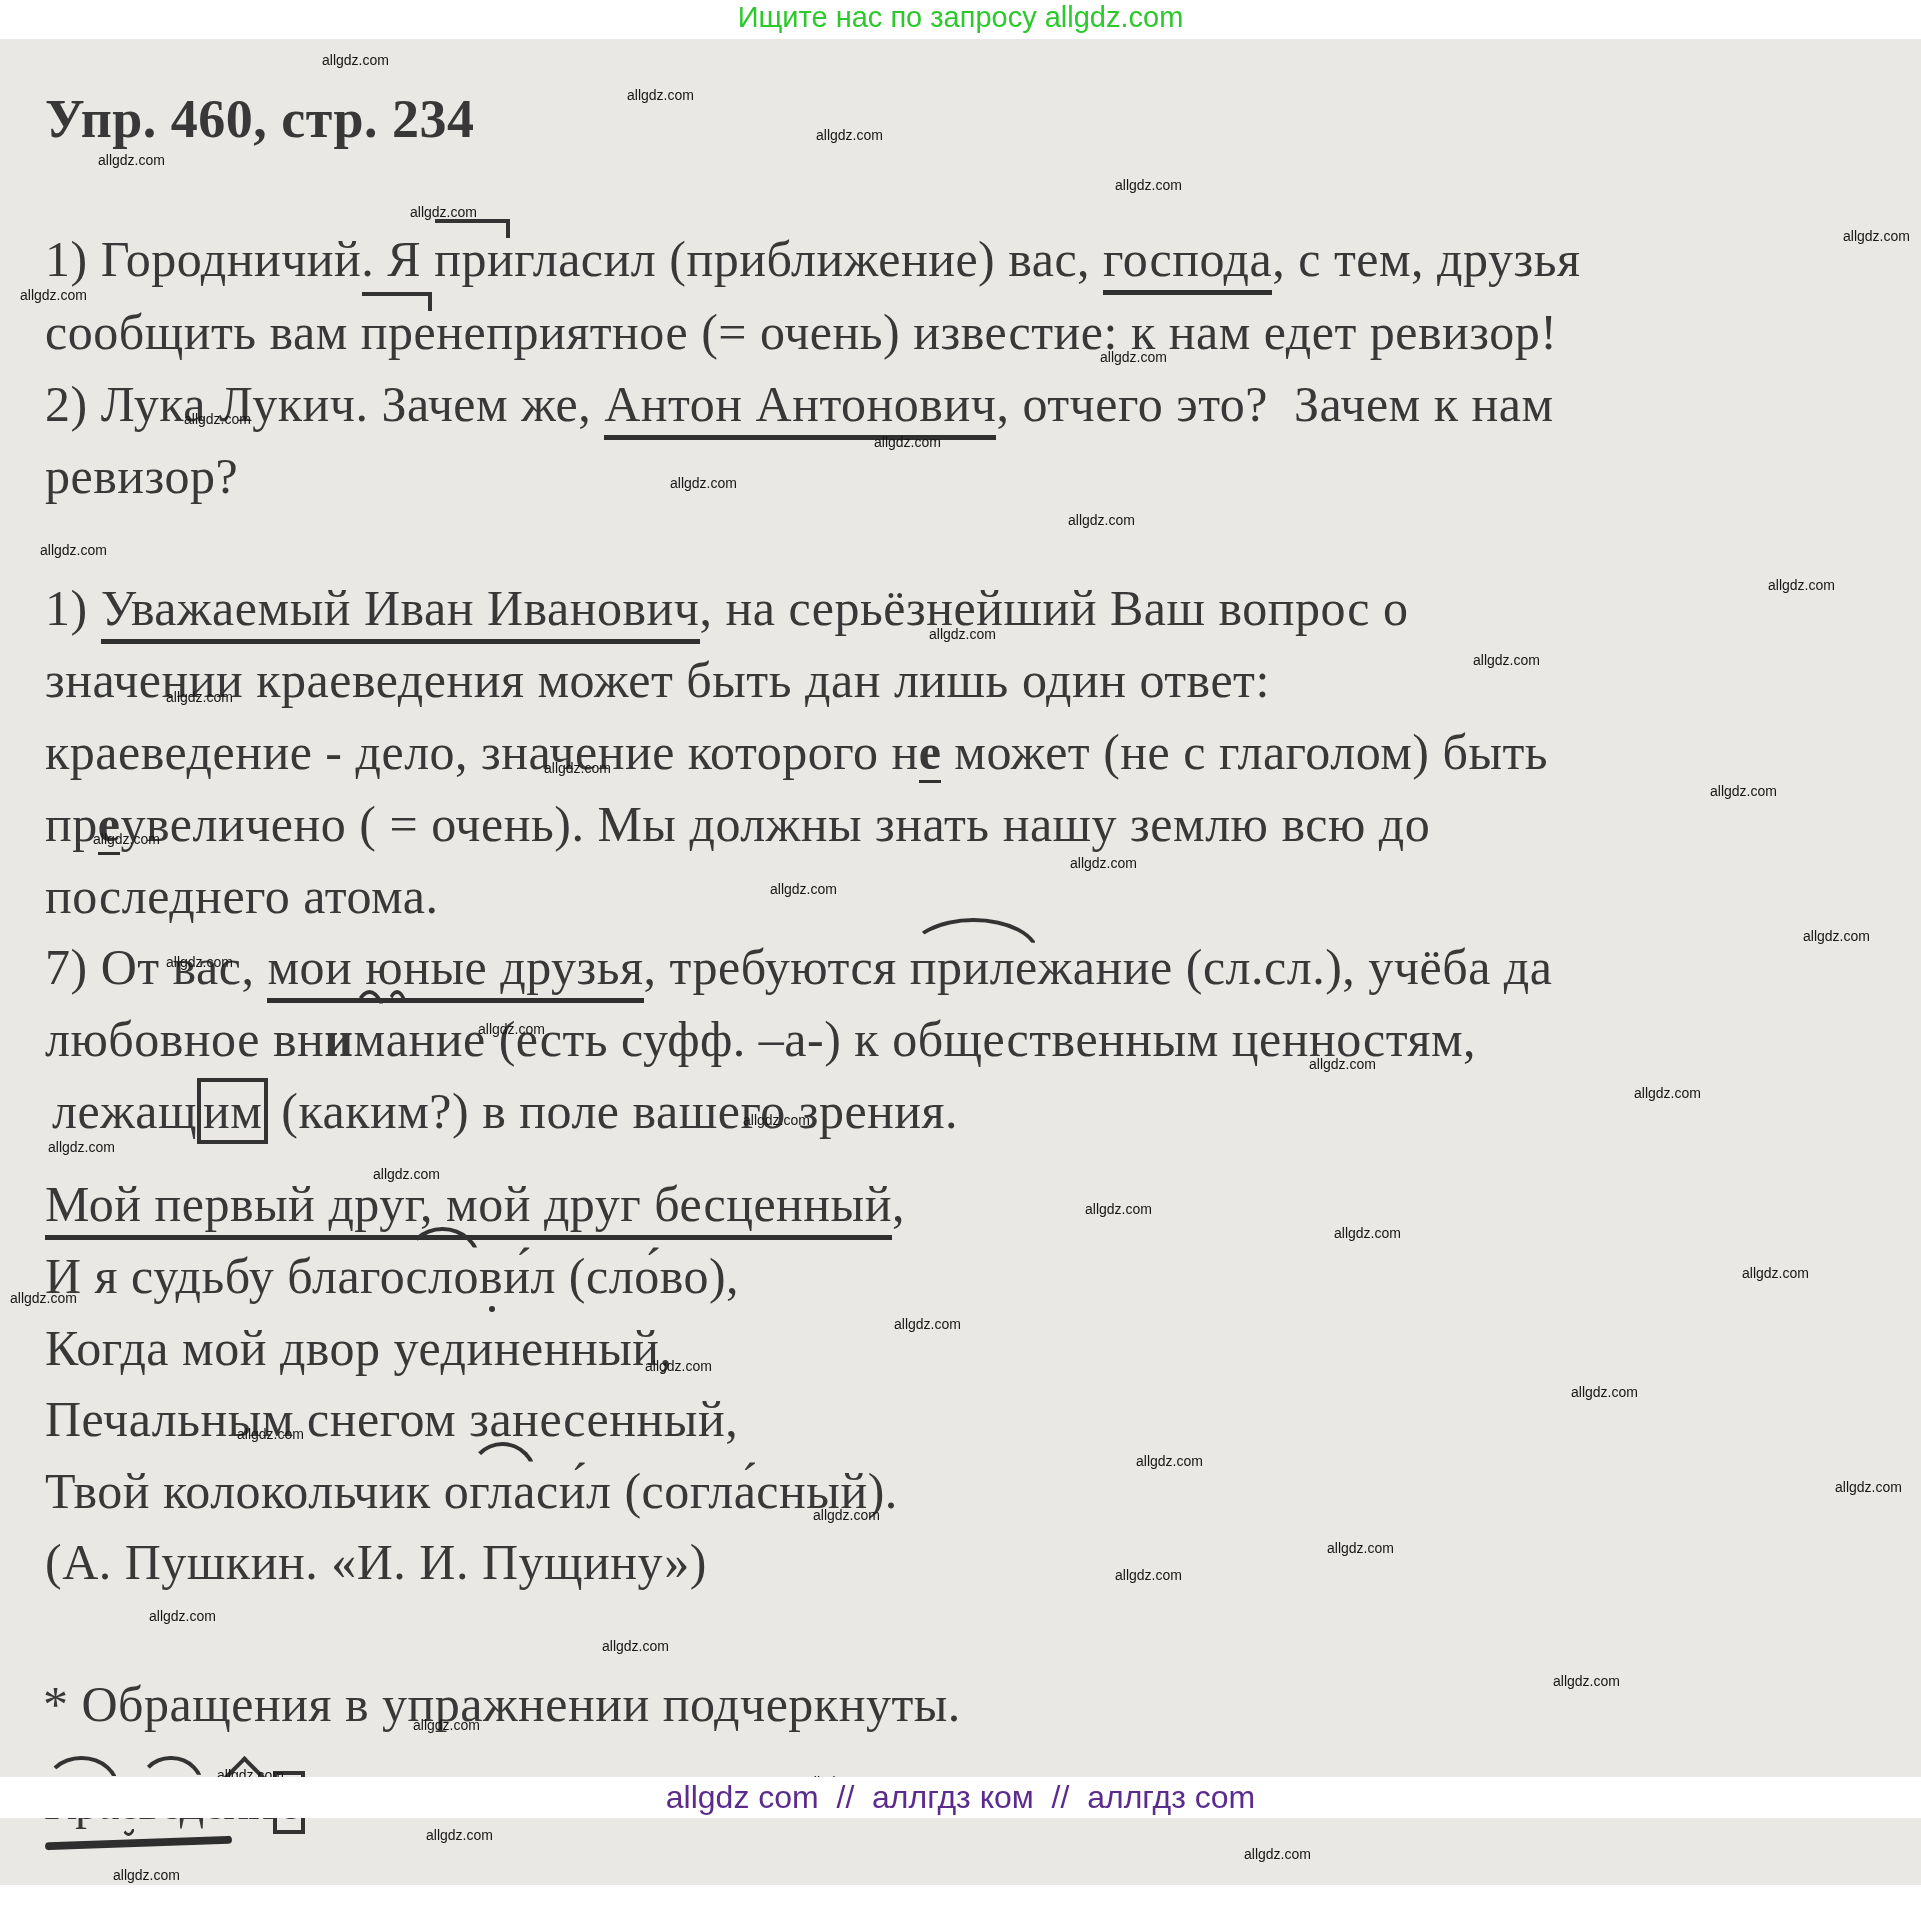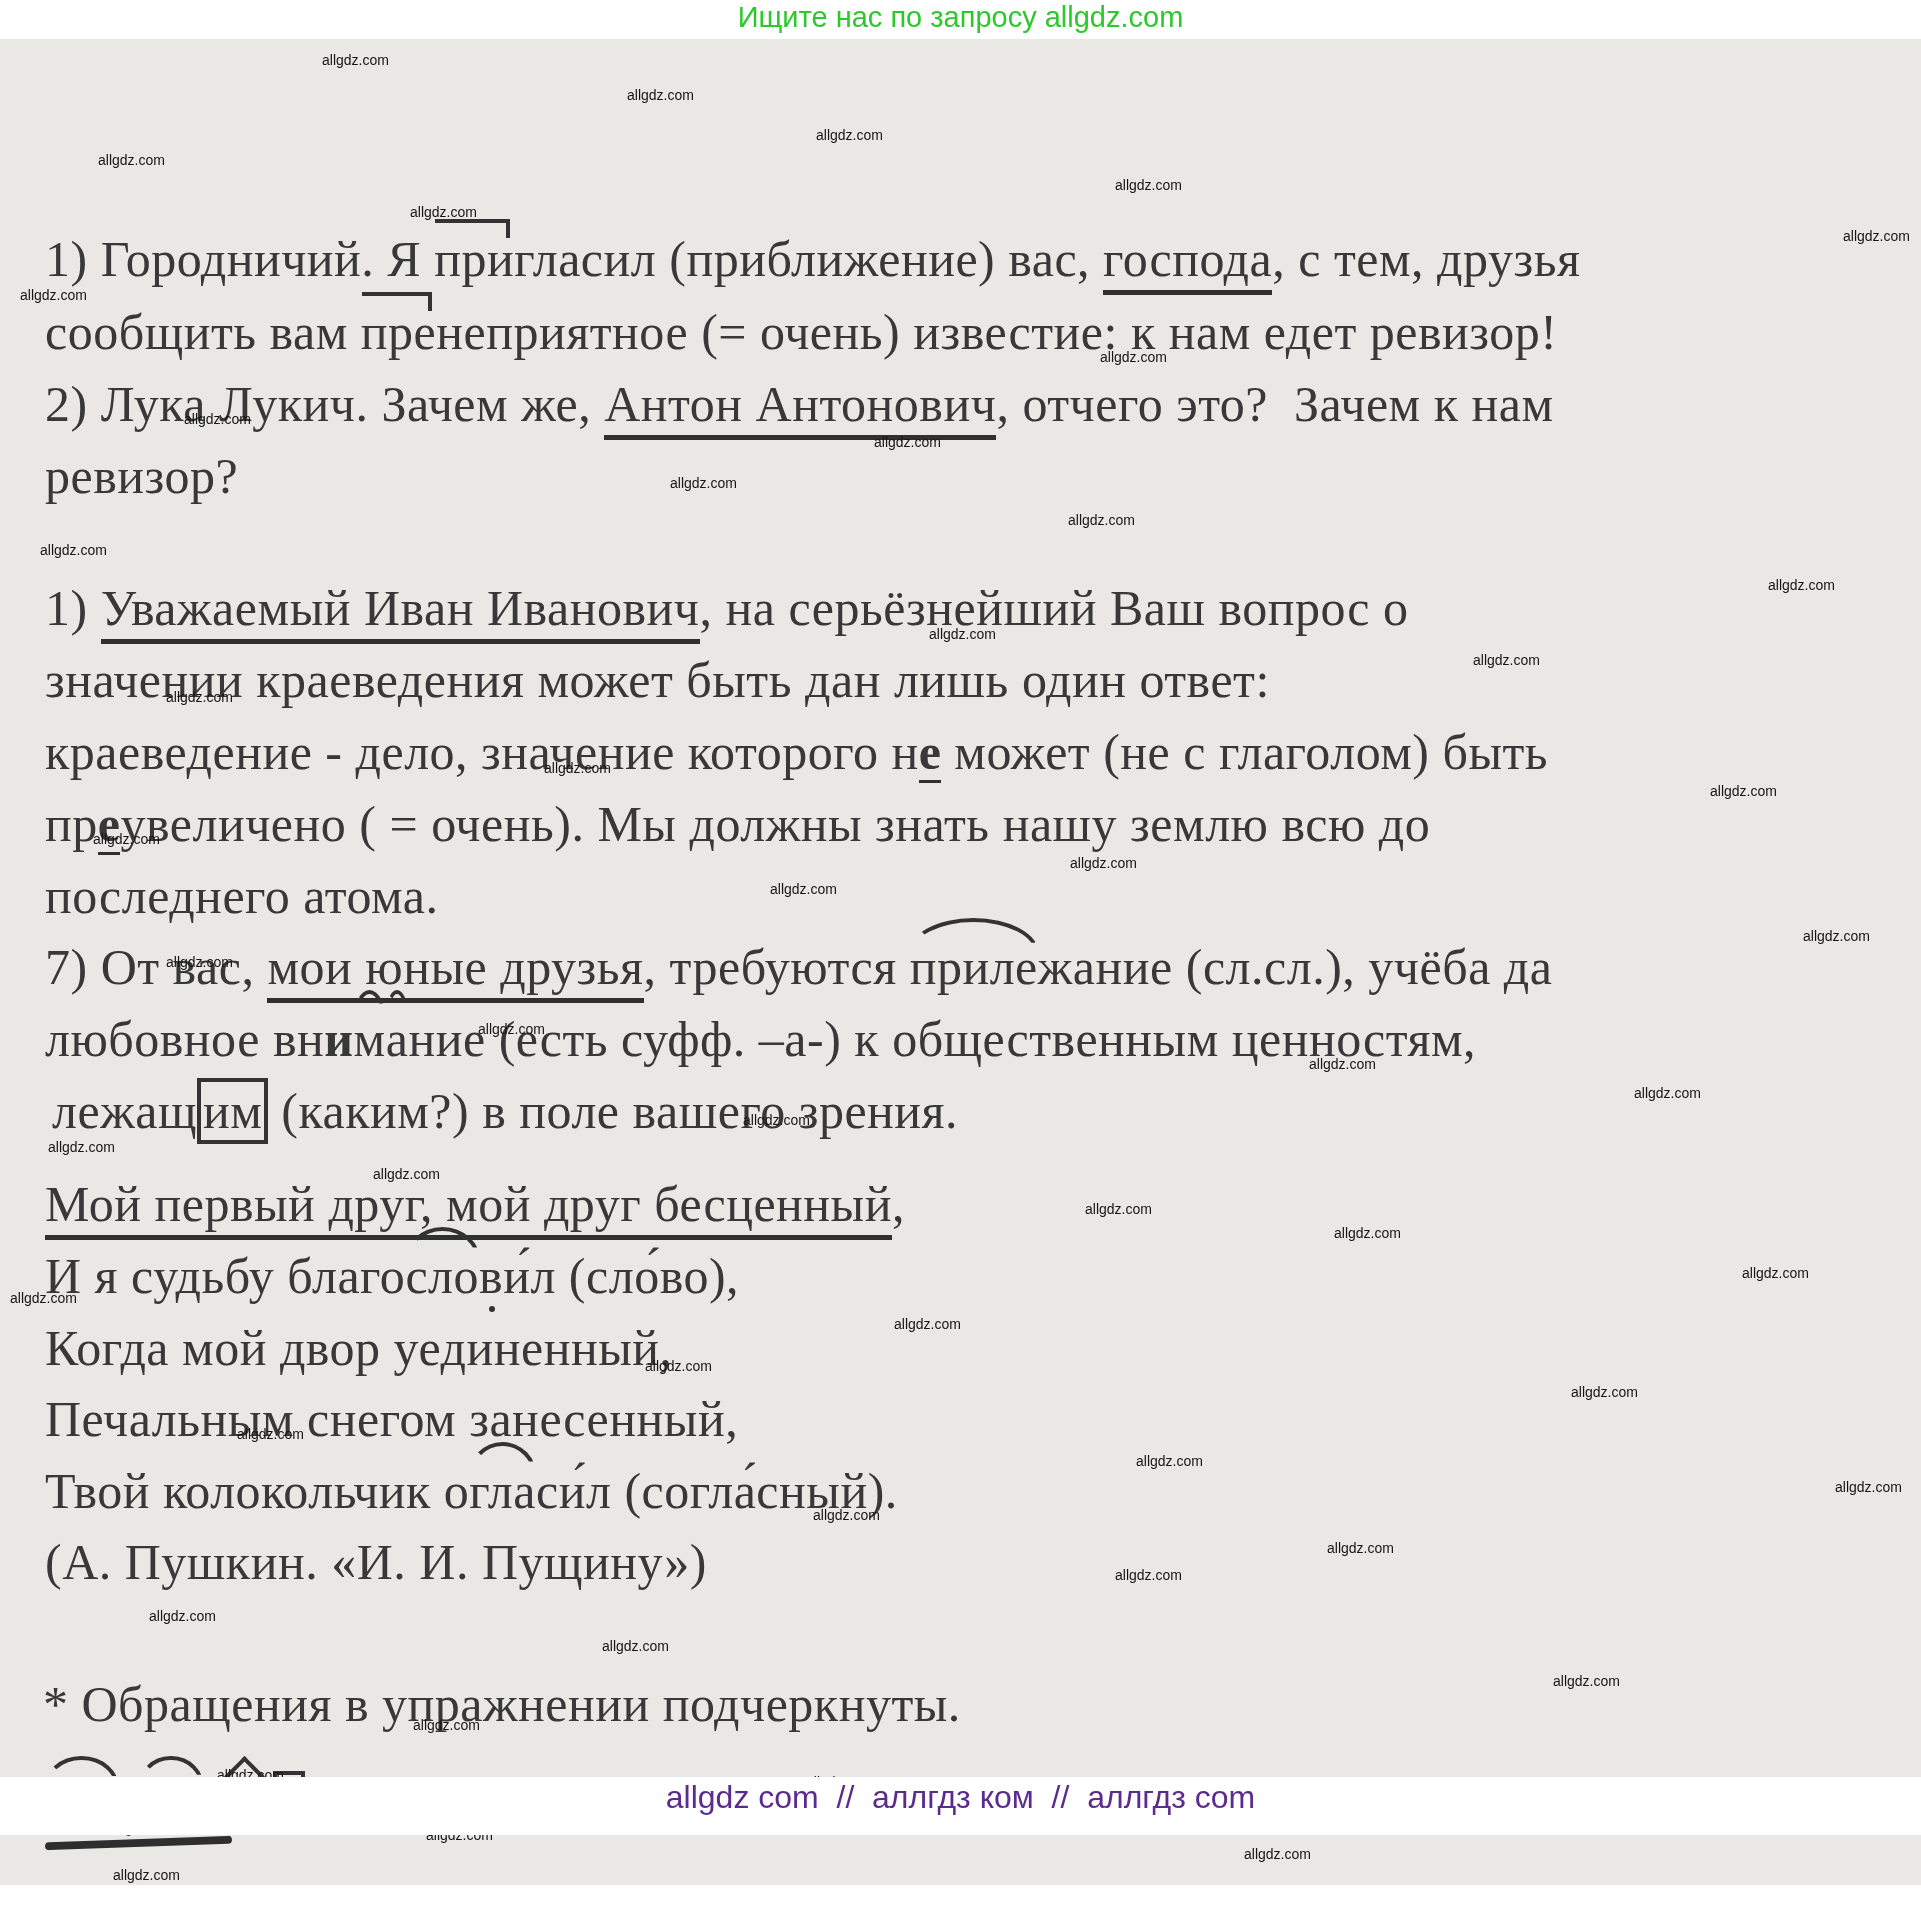--- a/index.html
+++ b/index.html
@@ -8,21 +8,21 @@
     font-family:"Liberation Serif",serif;overflow:hidden;
   }
   .canvas{position:absolute;left:0;top:0;width:1921px;height:1926px;}
   .top-strip{position:absolute;left:0;top:0;width:1921px;height:39px;background:#ffffff;}
   .promo{
     position:absolute;left:0;top:2px;width:1921px;text-align:center;
     font-family:"Liberation Sans",sans-serif;font-size:29px;line-height:1.1;
     color:#2bc92b;white-space:pre;
   }
   .scan{position:absolute;left:0;top:39px;width:1921px;height:1846px;background:#e9e8e5;}
-  .bottom-strip{position:absolute;left:0;top:1777px;width:1921px;height:58px;background:#ffffff;}
+  .bottom-strip{position:absolute;left:0;top:1777px;width:1921px;height:41px;background:#ffffff;}
   .footer-text{
     position:absolute;left:0;top:3px;width:1921px;text-align:center;
     font-family:"Liberation Sans",sans-serif;font-size:32px;line-height:1.1;
     color:#5b2b8d;white-space:pre;
   }
   .line{
     position:absolute;font-size:50px;line-height:1.12;color:#383838;
     white-space:pre;letter-spacing:0.5px;
   }
   .line.bold{font-weight:bold;}
@@ -67,20 +67,21 @@
 </style>
 </head>
 <body>
 
 <div class="canvas">
   <div class="top-strip">
     <div class="promo">Ищите нас по запросу allgdz.com</div>
   </div>
 
   <div class="scan">
+      <div class="line bold" style="left: 45px; top: 50px; font-size: 54px;"><span>Упр. 460, стр. 234</span></div>
       <div class="line" style="left: 45px; top: 192px;"><span>1) Городничий. Я </span><span class="m-prefix">при</span><span>гласил (приближение) вас, </span><span class="m-u">господа</span><span>, с тем, друзья</span></div>
       <div class="line" style="left: 45px; top: 265px;"><span>сообщить вам </span><span class="m-prefix">пре</span><span>неприятное (= очень) известие: к нам едет ревизор!</span></div>
       <div class="line" style="left: 45px; top: 337px;"><span>2) Лука Лукич. Зачем же, </span><span class="m-u">Антон Антонович</span><span>, отчего это?  Зачем к нам</span></div>
       <div class="line" style="left: 45px; top: 409px;"><span>ревизор?</span></div>
       <div class="line" style="left: 45px; top: 541px;"><span>1) </span><span class="m-u">Уважаемый Иван Иванович</span><span>, на серьёзнейший Ваш вопрос о</span></div>
       <div class="line" style="left: 45px; top: 613px;"><span>значении краеведения может быть дан лишь один ответ:</span></div>
       <div class="line" style="left: 45px; top: 685px;"><span>краеведение - дело, значение которого н</span><span class="m-b m-ub">е</span><span> может (не с глаголом) быть</span></div>
       <div class="line" style="left: 45px; top: 757px;"><span>пр</span><span class="m-b m-ub">е</span><span>увеличено ( = очень). Мы должны знать нашу землю всю до</span></div>
       <div class="line" style="left: 45px; top: 829px;"><span>последнего атома.</span></div>
       <div class="line" style="left: 45px; top: 900px;"><span>7) От вас, </span><span class="m-u">мои юные друзья</span><span>, требуются </span><span class="m-arc">приле</span><span>жание (сл.сл.), учёба да</span></div>

